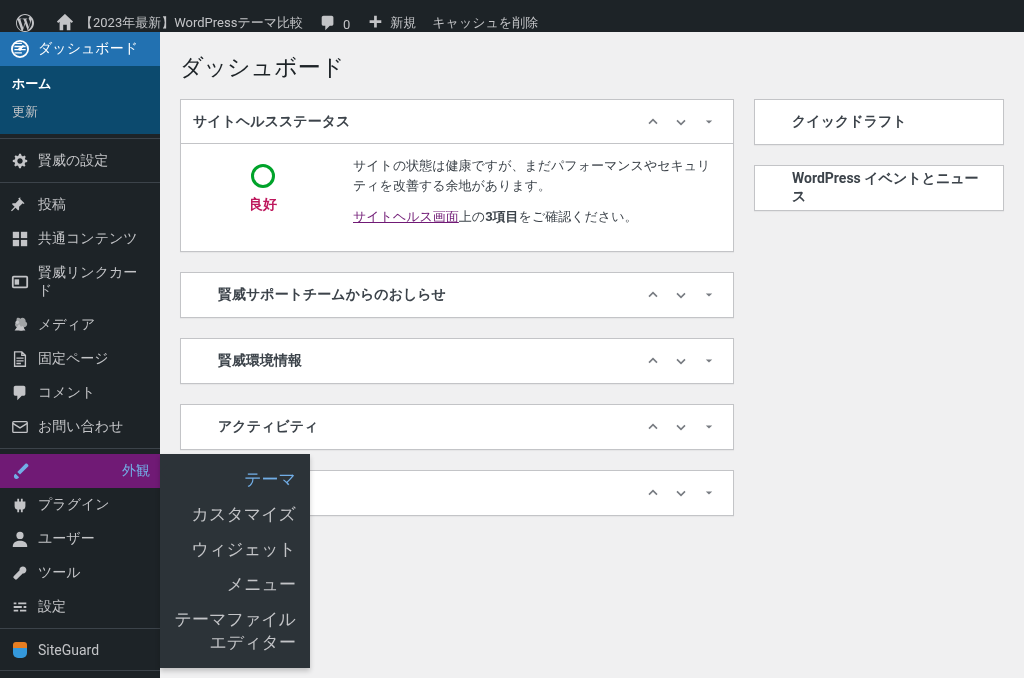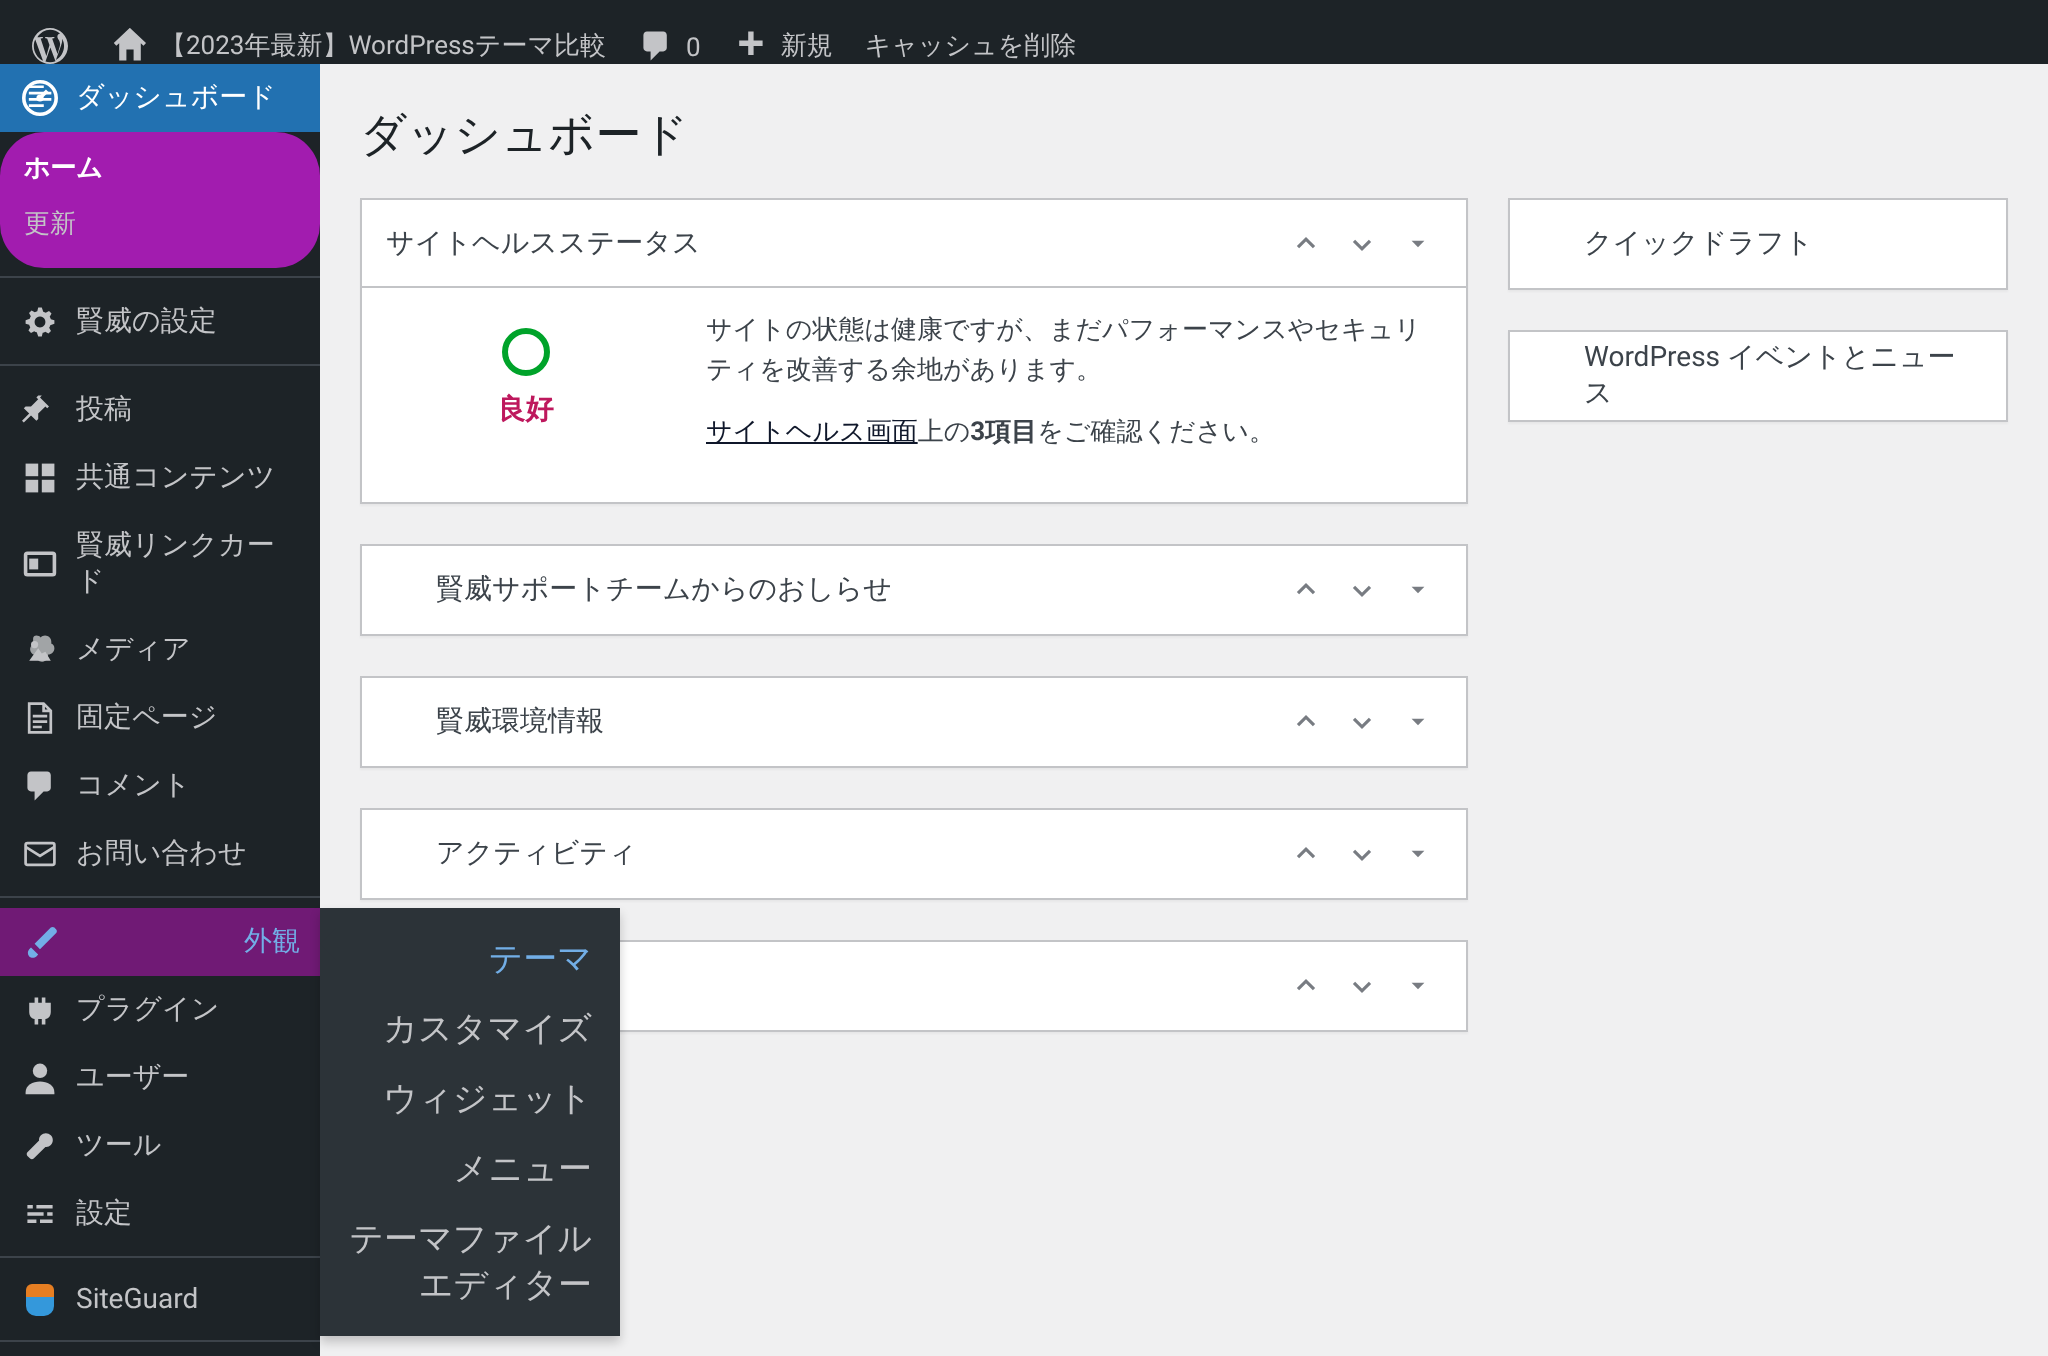--- a/index.html
+++ b/index.html
@@ -11,21 +11,21 @@
     .admin-bar .icon { margin-right: 6px; display: inline-flex; align-items: center; }
     
     
     .sidebar { position: fixed; top: 32px; left: 0; width: 160px; bottom: 0; background: #1d2327; color: #c3c4c7; overflow: visible; }
     .menu-item { display: flex; align-items: center; padding: 8px 10px; cursor: pointer; font-size: 14px; position: relative; }
     .menu-item.current { background: #2271b1; color: #fff; font-weight: 400; }
     .menu-item.current::after { content: ''; position: absolute; right: -8px; top: 50%; transform: translateY(-50%); border: 8px solid transparent; border-right-color: #f0f0f1; }
     .menu-item.open { color: #72aee6; background: #701a75; text-align: right; }
     .menu-item .icon { width: 20px; margin-right: 8px; display: inline-flex; align-items: center; justify-content: center; }
     .menu-item-label { flex: 1; }
-    .submenu-current { background: #a21caf; padding: 4px 0 8px 0; border-radius: 22px; }
+    .submenu-current { background: #0c4a6e; padding: 4px 0 8px 0; }
     .submenu-current .submenu-item { padding: 5px 12px; cursor: pointer; color: #c3c4c7; font-size: 13px; }
     .submenu-current .submenu-item.active { color: #fff; font-weight: 600; }
     
     
     .flyout { position: absolute; left: 160px; top: 0; background: #2c3338; min-width: 150px; padding: 8px 0; box-shadow: 0 3px 5px rgba(0,0,0,0.2); }
     .flyout::before { content: ''; position: absolute; left: -8px; top: 10px; border: 8px solid transparent; border-right-color: #2c3338; }
     .flyout-item { padding: 6px 14px; cursor: pointer; color: #c3c4c7; font-size: 17px; }
     .flyout-item.hover { color: #72aee6; }
     
     .menu-separator { height: 5px; border-bottom: 1px solid #3c434a; margin: 0 0 5px; }
@@ -34,32 +34,32 @@
     .main { margin-left: 160px; margin-top: 32px; padding: 20px; }
     .page-title { font-size: 23px; font-weight: 400; color: #1d2327; margin-bottom: 16px; }
     
     .dashboard-cols { display: flex; gap: 20px; }
     .col-left { flex: 1; min-width: 0; }
     .col-right { width: 250px; }
     
     .postbox { background: #fff; border: 1px solid #c3c4c7; box-shadow: 0 1px 1px rgba(0,0,0,0.04); margin-bottom: 20px; }
     .postbox-header { display: flex; align-items: center; padding: 0 12px; border-bottom: 1px solid #c3c4c7; height: 44px; }
     .postbox.collapsed .postbox-header { border-bottom: none; padding-left: 37px; }
-    .postbox-title { font-size: 14px; font-weight: 400; flex: 1; }
+    .postbox-title { font-size: 14px; font-weight: 700; flex: 1; }
     .postbox-actions { display: flex; gap: 4px; }
     .postbox-action { width: 24px; height: 24px; display: inline-flex; align-items: center; justify-content: center; cursor: pointer; color: #787c82; }
     .postbox-body { padding: 12px; }
     
     .health-body { display: flex; gap: 20px; align-items: flex-start; }
     .health-indicator { width: 140px; text-align: center; padding-top: 8px; }
     .health-circle { width: 24px; height: 24px; border: 3px solid #00a32a; border-radius: 50%; margin: 0 auto 8px; }
     .health-status { color: #be185d; font-weight: 600; font-size: 14px; }
     .health-text { flex: 1; font-size: 13px; line-height: 1.5; }
     .health-text p { margin-bottom: 12px; }
-    .health-link { color: #0f172a; text-decoration: underline; cursor: pointer; }
+    .health-link { color: #701a75; text-decoration: underline; cursor: pointer; }
     
     svg { width: 16px; height: 16px; fill: currentColor; }
     .admin-bar svg { width: 18px; height: 18px; }
     .sidebar svg { width: 18px; height: 18px; }
     
     .siteguard-icon { width: 14px; height: 16px; background: linear-gradient(180deg, #e67e22 40%, #3498db 40%); border-radius: 3px 3px 5px 5px; display: inline-block; }
   </style>
 </head>
 <body>
 

